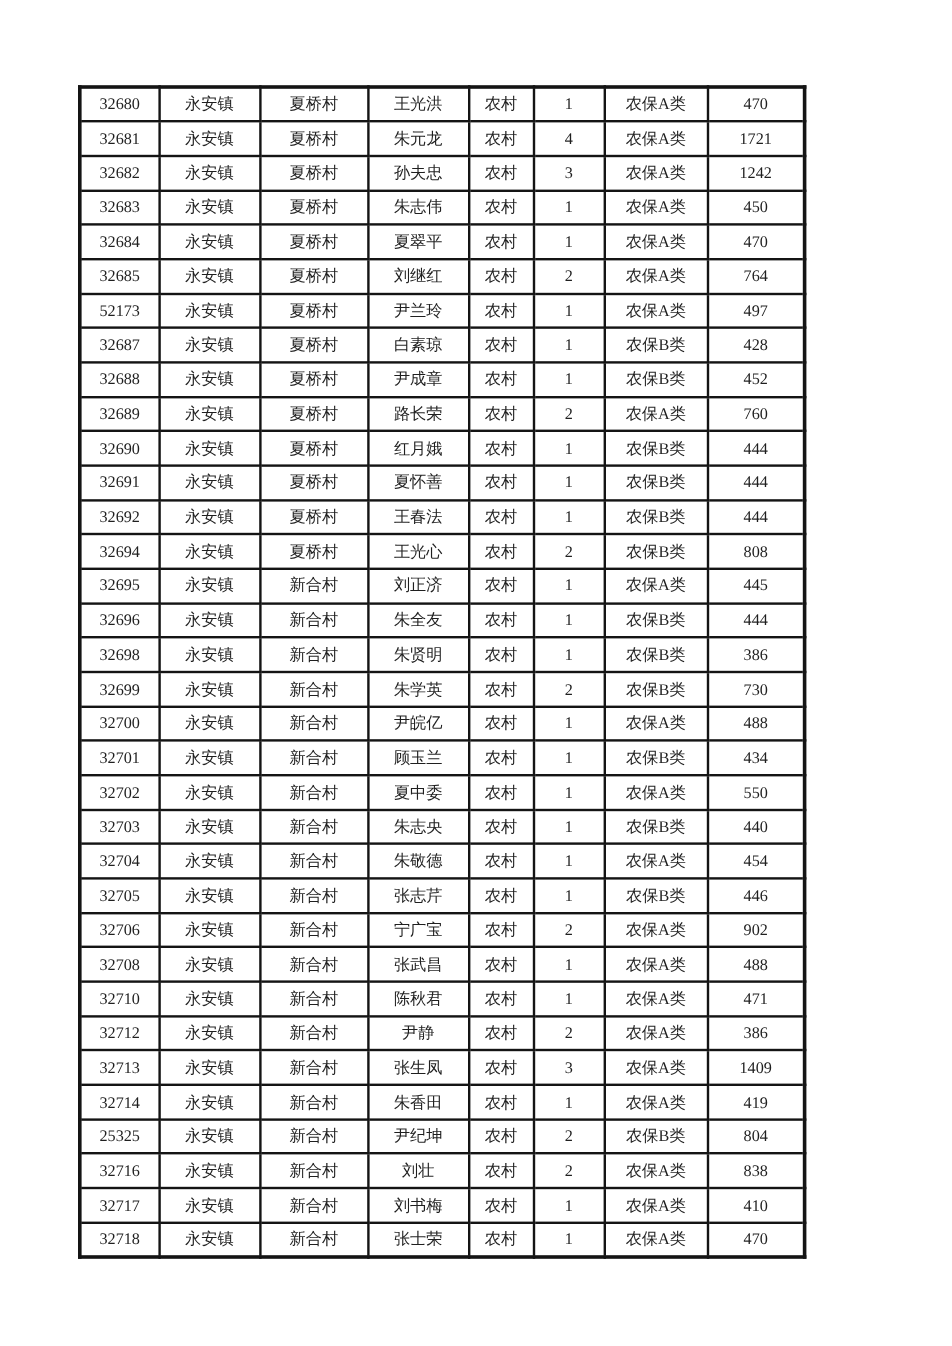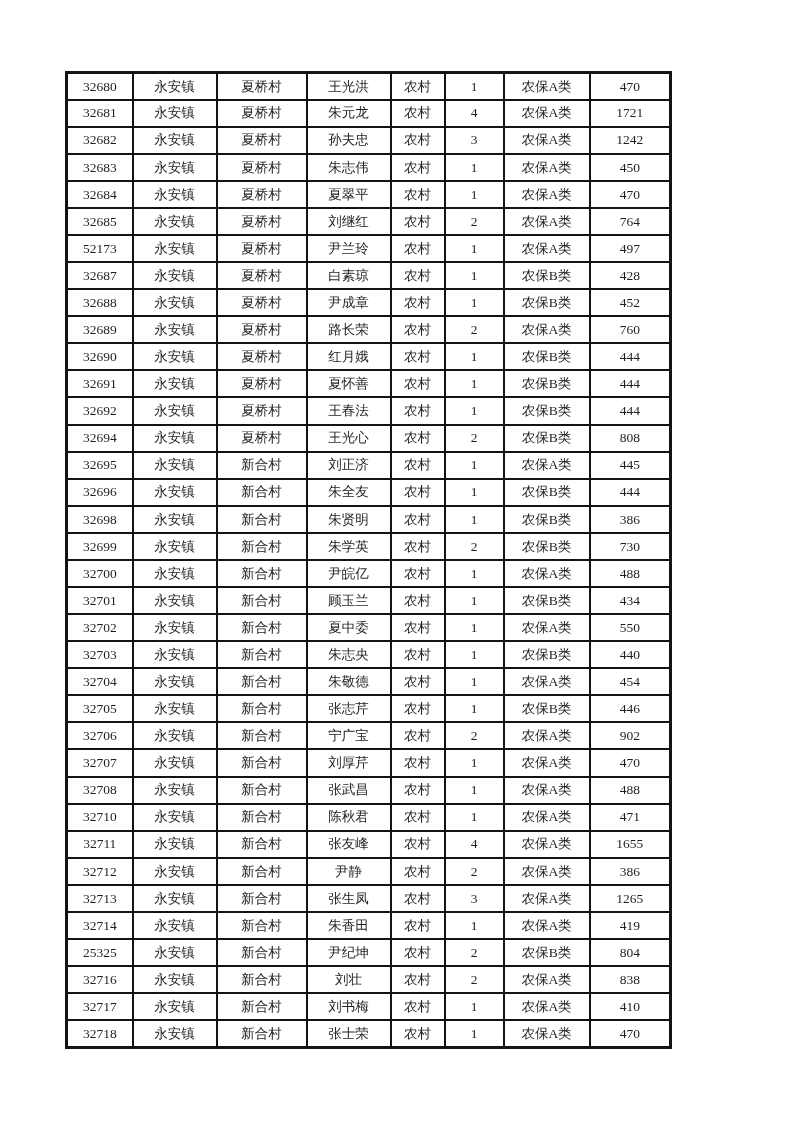--- a/index.html
+++ b/index.html
@@ -313,78 +313,58 @@
           <td>32706</td>
           <td>永安镇</td>
           <td>新合村</td>
           <td>宁广宝</td>
           <td>农村</td>
           <td>2</td>
           <td>农保A类</td>
           <td>902</td>
         </tr>
         <tr>
-          <td>32707</td>
-          <td>永安镇</td>
-          <td>新合村</td>
-          <td>刘厚芹</td>
-          <td>农村</td>
-          <td>1</td>
-          <td>农保A类</td>
-          <td>470</td>
-        </tr>
-        <tr>
           <td>32708</td>
           <td>永安镇</td>
           <td>新合村</td>
           <td>张武昌</td>
           <td>农村</td>
           <td>1</td>
           <td>农保A类</td>
           <td>488</td>
         </tr>
         <tr>
           <td>32710</td>
           <td>永安镇</td>
           <td>新合村</td>
           <td>陈秋君</td>
           <td>农村</td>
           <td>1</td>
           <td>农保A类</td>
           <td>471</td>
         </tr>
         <tr>
-          <td>32711</td>
-          <td>永安镇</td>
-          <td>新合村</td>
-          <td>张友峰</td>
-          <td>农村</td>
-          <td>4</td>
-          <td>农保A类</td>
-          <td>1655</td>
-        </tr>
-        <tr>
           <td>32712</td>
           <td>永安镇</td>
           <td>新合村</td>
           <td>尹静</td>
           <td>农村</td>
           <td>2</td>
           <td>农保A类</td>
           <td>386</td>
         </tr>
         <tr>
           <td>32713</td>
           <td>永安镇</td>
           <td>新合村</td>
           <td>张生凤</td>
           <td>农村</td>
           <td>3</td>
           <td>农保A类</td>
-          <td>1265</td>
+          <td>1409</td>
         </tr>
         <tr>
           <td>32714</td>
           <td>永安镇</td>
           <td>新合村</td>
           <td>朱香田</td>
           <td>农村</td>
           <td>1</td>
           <td>农保A类</td>
           <td>419</td>

